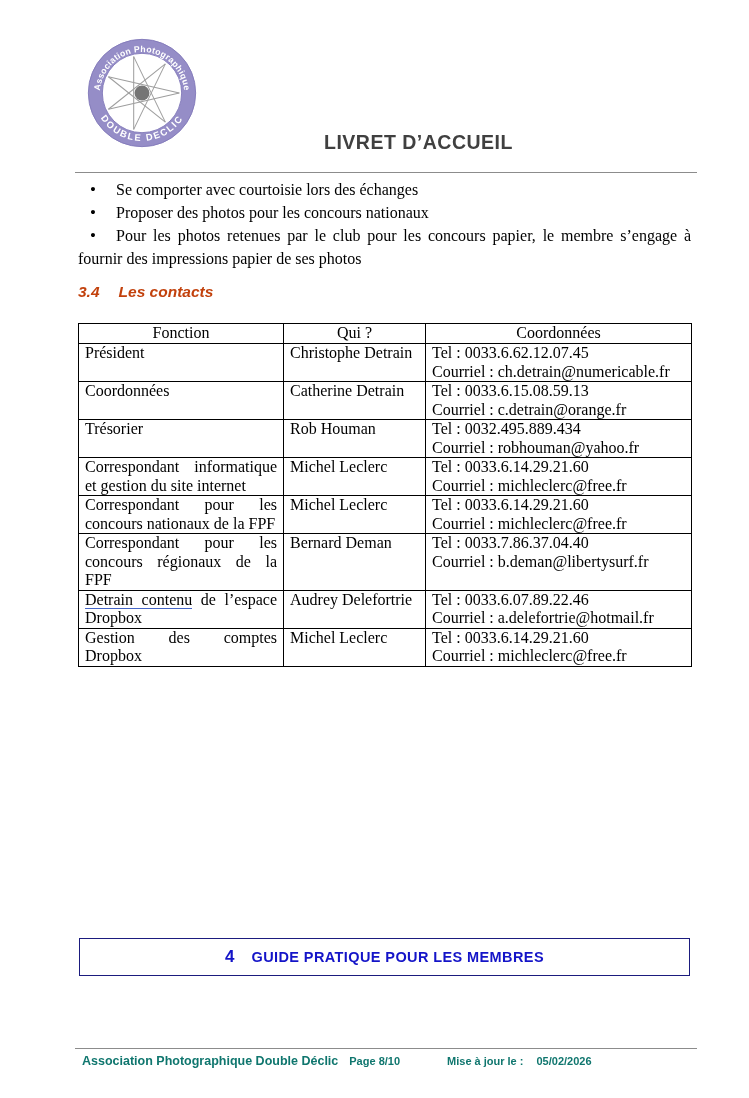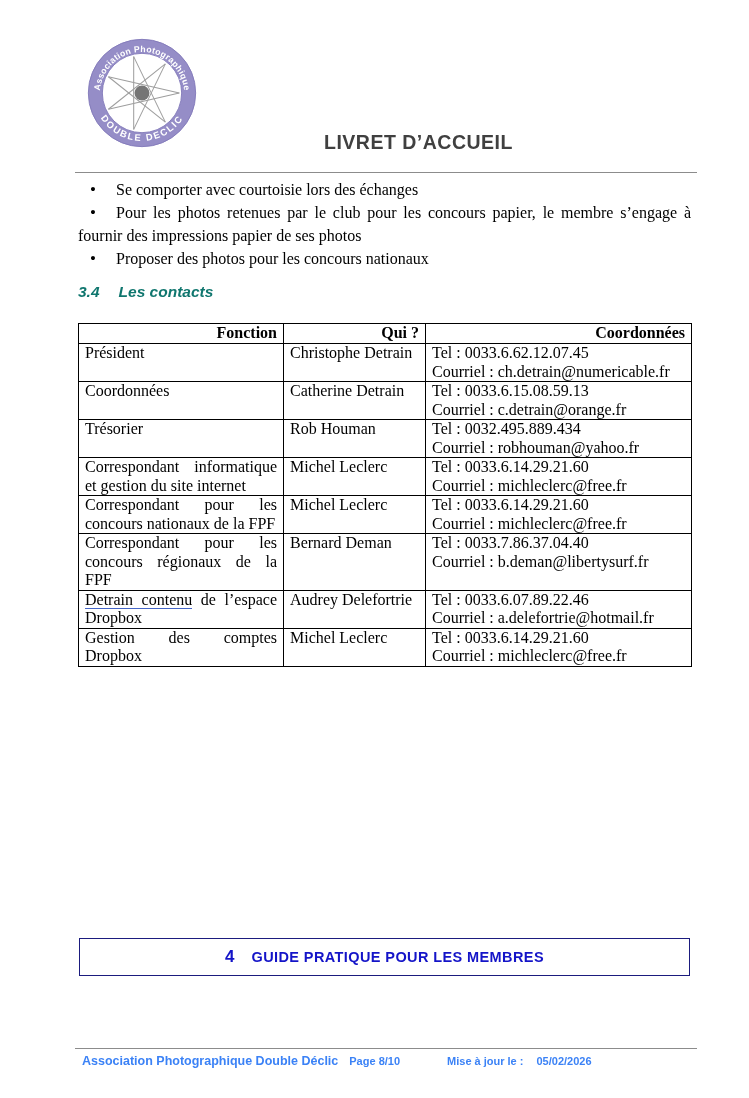--- a/index.html
+++ b/index.html
@@ -25,52 +25,52 @@
   .content{position:absolute;left:78px;top:178px;width:613px;}
   .bullet-para{
     margin:0;font-size:16px;line-height:23px;text-indent:12px;
   }
   .bullet-para.justify{text-align:justify;}
   .bullet-mark{display:inline-block;width:26px;text-indent:0;}
   .bullet-mark::before{content:"\2022";font-size:17px;}
   .section-heading{
     margin:13px 0 0 0;
     font-family:"Liberation Sans", sans-serif;
-    font-size:15.5px;font-weight:bold;font-style:italic;color:#0f766e;
+    font-size:15.5px;font-weight:bold;font-style:italic;color:#c2410c;
   }
   .section-heading .sec-num{margin-right:19px;}
   
   table.contacts{
     margin-top:22px;
     border-collapse:collapse;table-layout:fixed;width:613px;
     font-size:16px;line-height:18.5px;
   }
   table.contacts th, table.contacts td{
     border:1px solid #000;vertical-align:top;padding:0 6px;
     overflow:hidden;
   }
-  table.contacts th{text-align:right;font-weight:bold;height:19px;}
+  table.contacts th{text-align:center;font-weight:normal;height:19px;}
   col.c1{width:205px;} col.c2{width:142px;} col.c3{width:266px;}
   td.fonction{text-align:justify;}
   .jline{text-align:justify;text-align-last:justify;}
   .u-link{border-bottom:1.5px solid #4566c8;}
   
   .banner{
     position:absolute;left:79px;top:938px;width:609px;height:36px;
     border:1px solid #1b1b7e;
     display:flex;align-items:center;justify-content:center;
     font-family:"Liberation Sans", sans-serif;color:#1414c8;font-weight:bold;
   }
   .banner-number{font-size:17px;margin-right:17px;}
   .banner-title{font-size:14.5px;letter-spacing:.4px;text-align:center;}
   
   .footer-rule{position:absolute;left:75px;top:1048px;width:622px;height:1px;background:#8c8c8c;}
   .footer{
     position:absolute;left:82px;top:1051px;width:615px;
-    font-family:"Liberation Sans", sans-serif;font-weight:bold;color:#3b82f6;
+    font-family:"Liberation Sans", sans-serif;font-weight:bold;color:#0f766e;
     white-space:nowrap;
   }
   .footer .assoc{font-size:12.5px;}
   .footer .pageno{font-size:11px;margin-left:11px;}
   .footer .maj-label{font-size:11px;margin-left:47px;}
   .footer .maj-date{font-size:11px;margin-left:13px;}
 </style>
 </head>
 <body>
 
@@ -104,22 +104,22 @@
     </svg>
   </div>
 
   <div class="doc-title">LIVRET D’ACCUEIL</div>
   <div class="header-rule"></div>
 
   <div class="content">
 
     <div>
       <p class="bullet-para"><span class="bullet-mark"></span><span>Se comporter avec courtoisie lors des échanges</span></p>
+      <p class="bullet-para"><span class="bullet-mark"></span><span>Proposer des photos pour les concours nationaux</span></p>
       <p class="bullet-para justify"><span class="bullet-mark"></span><span>Pour les photos retenues par le club pour les concours papier, le membre s’engage à fournir des impressions papier de ses photos</span></p>
-      <p class="bullet-para"><span class="bullet-mark"></span><span>Proposer des photos pour les concours nationaux</span></p>
     </div>
 
     <h3 class="section-heading">
       <span class="sec-num">3.4</span><span>Les contacts</span>
     </h3>
 
     <table class="contacts">
       <colgroup>
           <col class="c1">
           <col class="c2">

